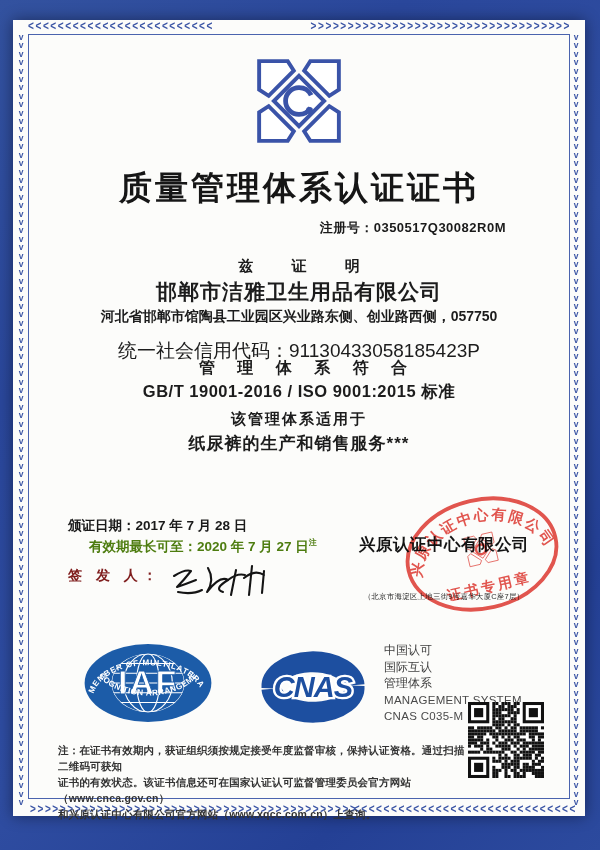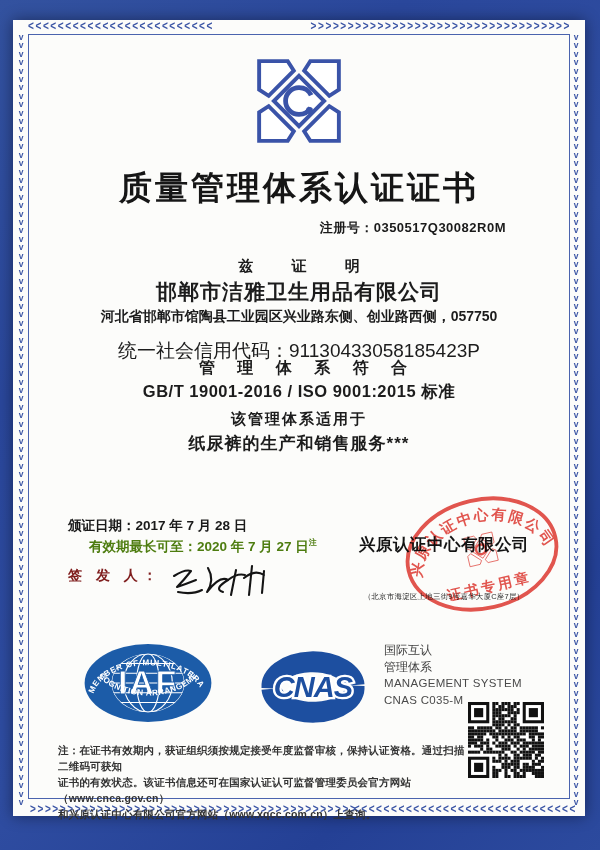--- a/index.html
+++ b/index.html
@@ -345,20 +345,21 @@
     </text>
   </svg>
 
   <svg class="cnas" width="124" height="88" viewBox="0 0 120 94">
     <path d="M5,48 A55,37 0 0 1 115,44 L94,46 A36,21 0 0 0 24,49 Z" fill="#1d4fa0"></path>
     <path d="M115,46 A55,37 0 0 1 5,50 L26,48 A36,21 0 0 0 96,45 Z" fill="#1d4fa0"></path>
     <text x="60" y="58" text-anchor="middle" font-size="31" font-weight="bold" font-style="italic" fill="#1d4fa0" stroke="#ffffff" stroke-width="5" paint-order="stroke" letter-spacing="-1">CNAS</text>
   </svg>
 
   <div class="cnas-lines">
+    <div class="zh">中国认可</div>
     <div class="zh">国际互认</div>
     <div class="zh">管理体系</div>
     <div class="en">MANAGEMENT SYSTEM</div>
     <div class="en">CNAS C035-M</div>
   </div>
 
   <svg class="qr" width="76" height="76" viewBox="0 0 75 75" id="qr">
       <rect x="0" y="0" width="75" height="75" fill="#ffffff"></rect>
       <rect x="24" y="0" width="3" height="3" fill="#111"></rect>
       <rect x="27" y="0" width="3" height="3" fill="#111"></rect>

